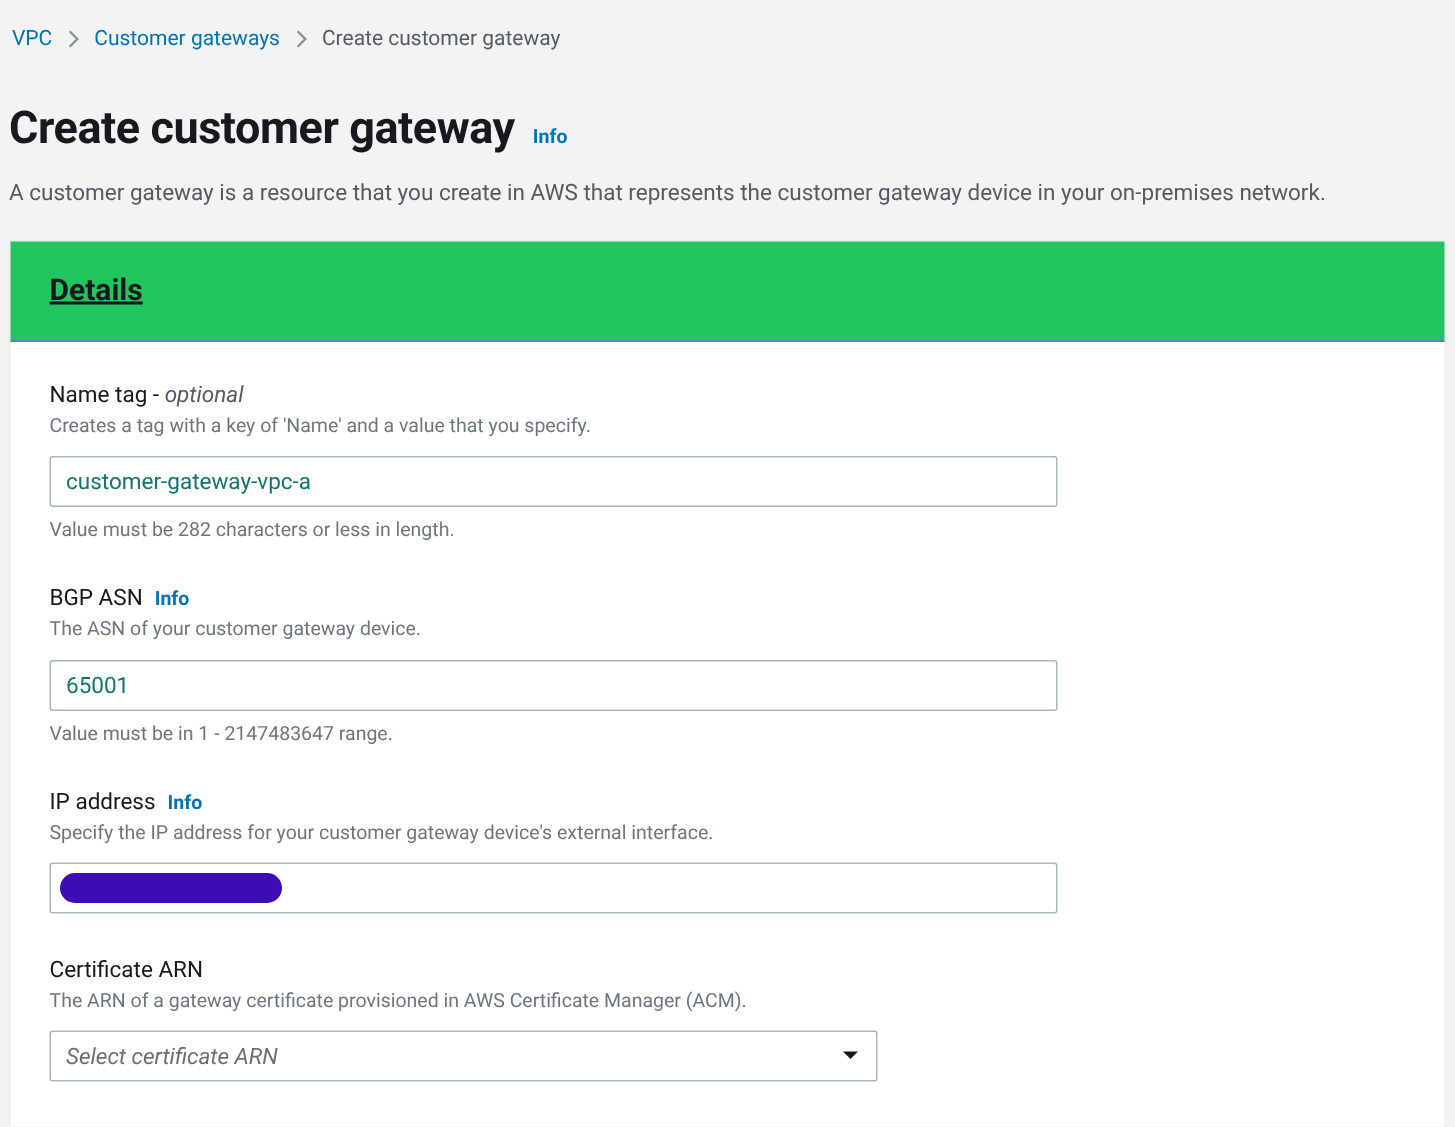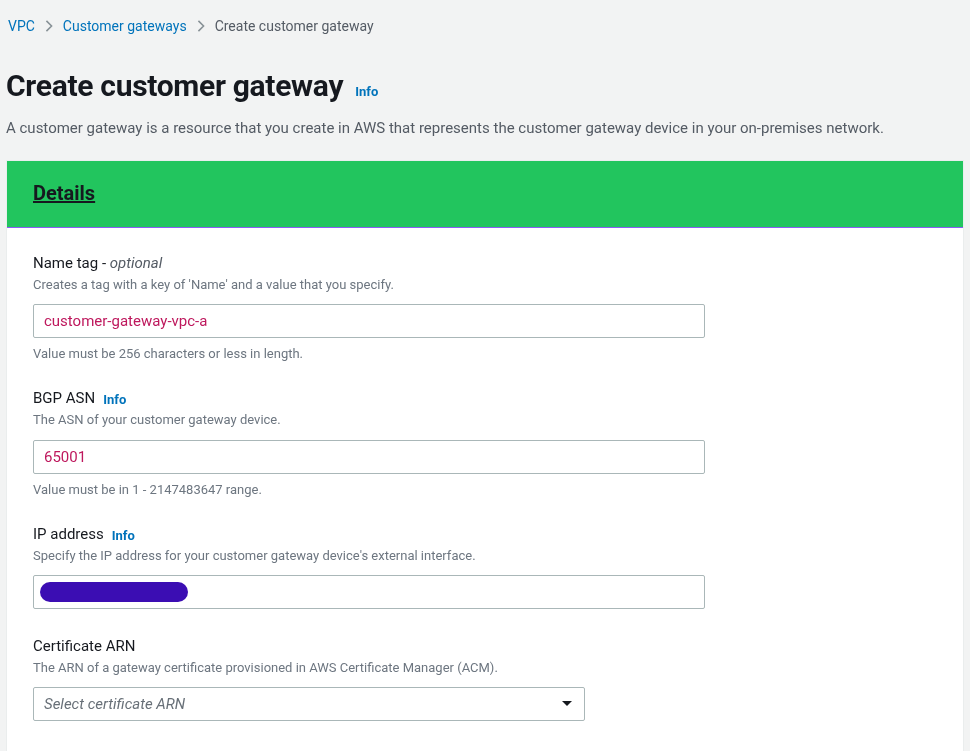--- a/index.html
+++ b/index.html
@@ -97,21 +97,21 @@
     }
     .field-input,
     .field-select {
       width: 672px;
       max-width: 100%;
       background: #fff;
       border: 1px solid #aab7b8;
       border-radius: 2px;
       padding: 6px 10px;
       font-size: 15px;
-      color: #be185d;
+      color: #0f766e;
       height: 34px;
       font-family: inherit;
     }
     .field-hint {
       font-size: 13px;
       color: #6d7680;
       margin-top: 8px;
     }
     .ip-redaction {
       width: 672px;
@@ -196,21 +196,21 @@
     <div class="panel-body">
 
       <div class="field">
         <div class="field-label-row">
           <span class="field-label">
             <span>Name tag - </span><span class="optional">optional</span>
           </span>
         </div>
         <div class="field-help">Creates a tag with a key of 'Name' and a value that you specify.</div>
         <input type="text" class="field-input" value="customer-gateway-vpc-a" style="">
-        <div class="field-hint">Value must be 256 characters or less in length.</div>
+        <div class="field-hint">Value must be 282 characters or less in length.</div>
       </div>
 
       <div class="field">
         <div class="field-label-row">
           <span class="field-label">BGP ASN</span>
           <a class="info-link">Info</a>
         </div>
         <div class="field-help">The ASN of your customer gateway device.</div>
         <input type="text" class="field-input" value="65001" style="">
         <div class="field-hint">Value must be in 1 - 2147483647 range.</div>

